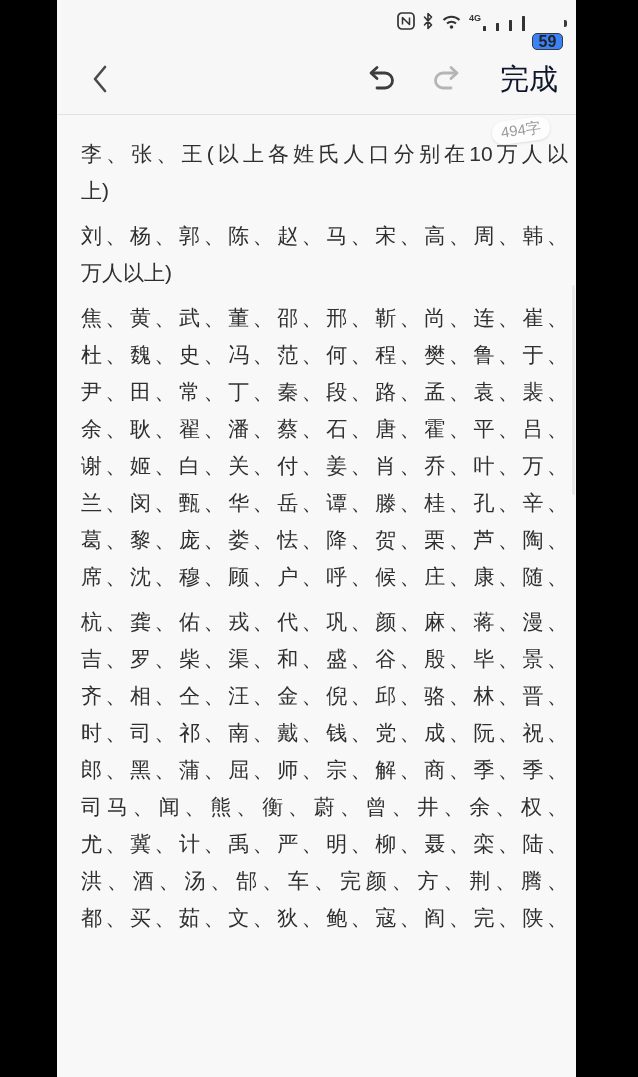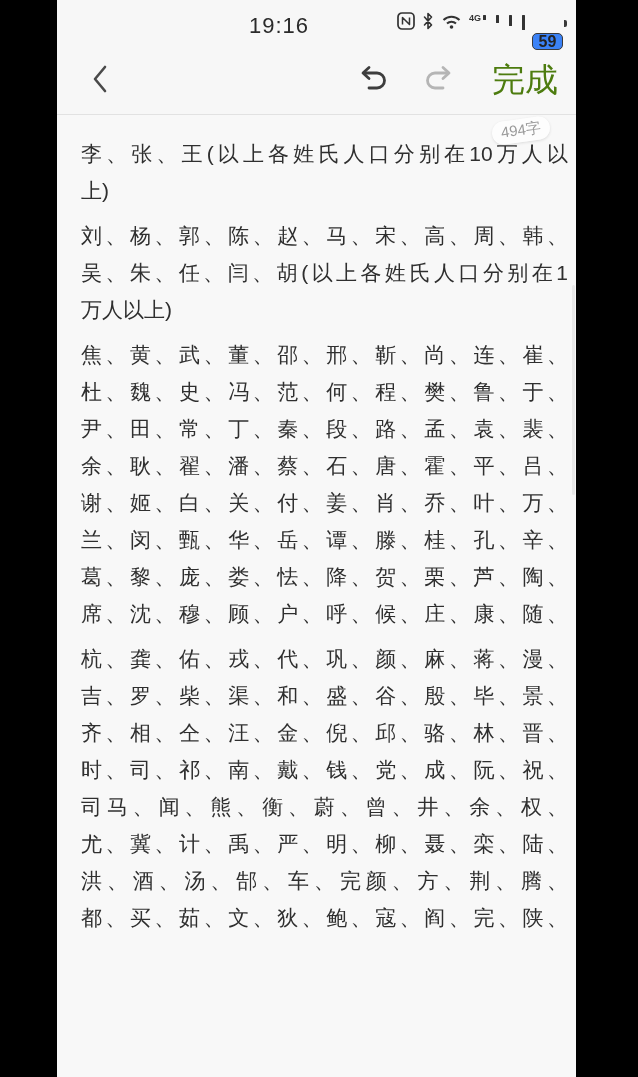--- a/index.html
+++ b/index.html
@@ -21,42 +21,42 @@
   }
   .time {
     position:absolute; left:160px; top:13px; width:124px;
     text-align:center;
     font-size:22px; color:#2b2b2b; letter-spacing:1px;
   }
   .sb-icons {
     position:absolute; right:9px; top:12px;
     display:flex; align-items:center; gap:7px; height:22px;
   }
-  .signal { position:relative; display:flex; align-items:flex-start; gap:10px; padding-left:14px; height:16px; }
+  .signal { position:relative; display:flex; align-items:flex-end; gap:10px; padding-left:14px; height:16px; }
   .signal .bar { width:3px; background:#333; border-radius:0.5px; display:inline-block; }
   .signal .net { position:absolute; left:0; top:-2px; font-size:9px; color:#333; font-weight:bold; }
   .battery { display:flex; align-items:center; }
   .batt-body {
     width:31px; height:17px; border:1.6px solid #3a3a3a; border-radius:5px;
     display:flex; align-items:center; justify-content:center;
     font-size:16px; color:#222; font-weight:bold; background:#3b82f6;margin-top:37px;
   }
   .batt-nub { width:3px; height:7px; background:#3a3a3a; border-radius:0 2px 2px 0; margin-left:1px; }
   
   .toolbar {
     position:relative; height:68px; width:100%;
     display:flex; align-items:center;
     padding:0 14px 0 30px;
   }
   .tb-spacer { flex:1; }
   .tb-right { display:flex; align-items:center; gap:28px; }
   .back-btn, .undo-btn, .redo-btn { background:none; border:none; cursor:pointer; display:flex; align-items:center; padding:2px; }
   .done-btn {
     background:none; border:none; cursor:pointer;
-    font-size:33px; color:#4d7c0f;
+    font-size:29px; color:#0f172a;
     font-family:inherit; padding:2px 4px;
   }
   .hairline { height:1px; background:#e2e2e2; width:100%; }
   
   .content {
     position:relative;
     height:calc(1077px - 115px);
     padding:20px 8px 0 24px;
     background:#f8f8f8;
     overflow:hidden;
@@ -83,21 +83,20 @@
     width:3px; height:210px;
     background:#e3e3e3; border-radius:2px; opacity:0.8;
   }
 </style>
 </head>
 <body>
 
 <div class="phone">
 
   <div class="statusbar">
-    <div class="time">19:16</div>
     <div class="sb-icons">
       <span>
         <svg width="18" height="18" viewBox="0 0 18 18">
             <rect x="1" y="1" width="16" height="16" rx="4" fill="none" stroke="#333" stroke-width="1.7"></rect>
             <path d="M5.5 12.5 V5.5 L12.5 12.5 V5.5" fill="none" stroke="#333" stroke-width="1.5" stroke-linejoin="round"></path>
           </svg>
       </span>
       <span>
         <svg width="12" height="18" viewBox="0 0 12 18">
             <path d="M2.5 5 L9.5 13 L6 16.5 V1.5 L9.5 5 L2.5 13" fill="none" stroke="#333" stroke-width="1.6" stroke-linejoin="round" stroke-linecap="round"></path>
@@ -158,38 +157,38 @@
 
   <div class="content">
     <div class="wordcount">494字</div>
     <div id="text-body">
         <div class="para">
           <div class="line">李、张、王(以上各姓氏人口分别在10万人以</div>
           <div class="line no-stretch">上)</div>
         </div>
         <div class="para">
           <div class="line">刘、杨、郭、陈、赵、马、宋、高、周、韩、</div>
-          <div class="line">吴、朱、任、闫、胡(以上各姓氏人口分别在1</div>
           <div class="line no-stretch">万人以上)</div>
         </div>
         <div class="para">
           <div class="line">焦、黄、武、董、邵、邢、靳、尚、连、崔、</div>
           <div class="line">杜、魏、史、冯、范、何、程、樊、鲁、于、</div>
           <div class="line">尹、田、常、丁、秦、段、路、孟、袁、裴、</div>
           <div class="line">余、耿、翟、潘、蔡、石、唐、霍、平、吕、</div>
           <div class="line">谢、姬、白、关、付、姜、肖、乔、叶、万、</div>
           <div class="line">兰、闵、甄、华、岳、谭、滕、桂、孔、辛、</div>
           <div class="line">葛、黎、庞、娄、怯、降、贺、栗、芦、陶、</div>
           <div class="line">席、沈、穆、顾、户、呼、候、庄、康、随、</div>
         </div>
         <div class="para">
           <div class="line">杭、龚、佑、戎、代、巩、颜、麻、蒋、漫、</div>
           <div class="line">吉、罗、柴、渠、和、盛、谷、殷、毕、景、</div>
           <div class="line">齐、相、仝、汪、金、倪、邱、骆、林、晋、</div>
           <div class="line">时、司、祁、南、戴、钱、党、成、阮、祝、</div>
+          <div class="line">郎、黑、蒲、屈、师、宗、解、商、季、季、</div>
           <div class="line">司马、闻、熊、衡、蔚、曾、井、余、权、</div>
           <div class="line">尤、冀、计、禹、严、明、柳、聂、栾、陆、</div>
           <div class="line">洪、酒、汤、郜、车、完颜、方、荆、腾、</div>
           <div class="line">都、买、茹、文、狄、鲍、寇、阎、完、陕、</div>
         </div>
       </div>
     <div class="scroll-thumb"></div>
   </div>
 
 </div>

